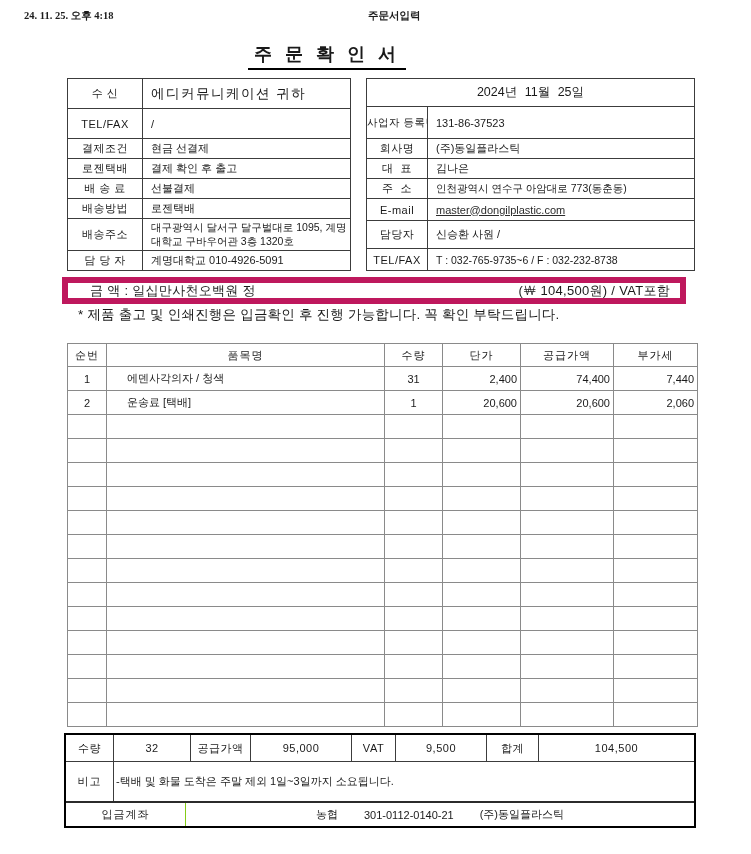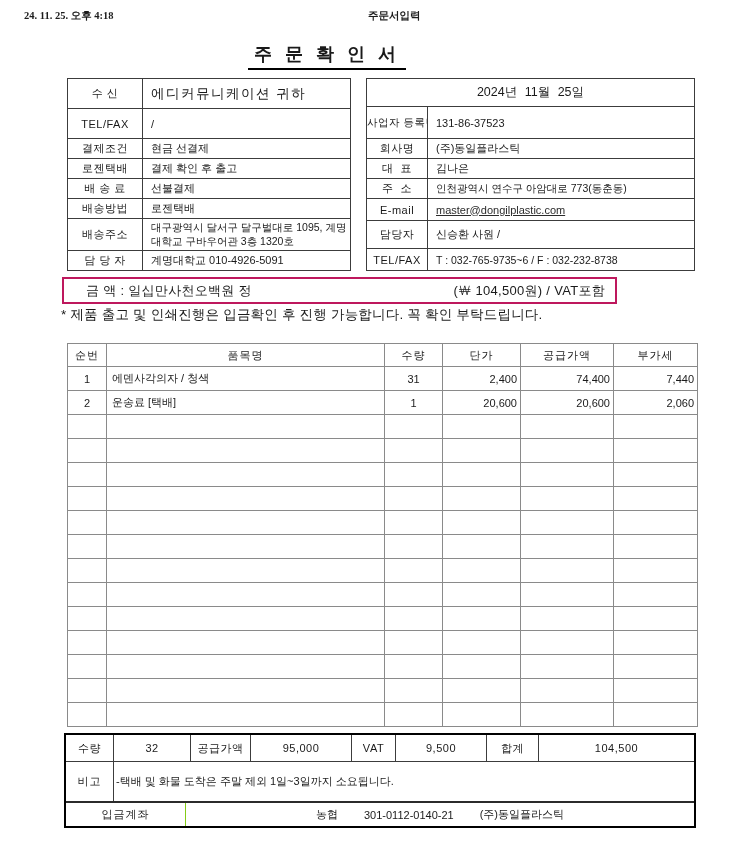--- a/index.html
+++ b/index.html
@@ -32,33 +32,33 @@
   tr.h30 { height:30px; } tr.h32 { height:32px; } tr.h28 { height:28px; }
   tr.h22 { height:22px; } tr.h20 { height:20px; }
   .recv-name { font-size:13.5px; letter-spacing:1.5px; }
   .date-cell { text-align:center; font-size:12.5px; word-spacing:4px; padding-left:0 !important; }
   .biznum-lbl { font-size:10.5px; line-height:1.2; letter-spacing:0; }
   .addr-val { font-size:10.5px; line-height:1.3; word-break:break-all; padding-right:3px; }
   a.email-link { color:#2b2b2b; text-decoration:underline; }
 
   
   .amount-box {
-    position:absolute; top:277px; left:62px; width:555px; height:27px;
-    border:2px solid #be185d; display:flex; align-items:center; justify-content:space-between;
+    position:absolute; top:277px; left:62px; width:624px; height:27px;
+    border:6px solid #be185d; display:flex; align-items:center; justify-content:space-between;
     padding:0 10px 0 22px; font-size:13px; letter-spacing:0.3px; white-space:pre;gap:20px;
   }
-  .notice { position:absolute; top:306px; left:61px; font-size:13.5px; letter-spacing:0.2px;text-align:center; }
+  .notice { position:absolute; top:306px; left:78px; font-size:13.5px; letter-spacing:0.2px;text-align:center; }
 
   
   table.items { position:absolute; top:343px; left:67px; width:630px; border-collapse:collapse; table-layout:fixed; }
   table.items th, table.items td { border:1px solid #8a8a8a; font-weight:400; overflow:hidden; white-space:nowrap; }
   table.items th { height:23px; text-align:center; letter-spacing:1px; }
   table.items td { height:24px; }
   td.c-no  { text-align:center; }
-  td.c-name{ text-align:left; padding-left:5px; }
+  td.c-name{ text-align:left; padding-left:20px; }
   td.c-qty { text-align:center; }
   td.c-num { text-align:right; padding-right:3px;margin-top:12px; }
 
   
   .summary-box { position:absolute; top:733px; left:64px; width:632px; border:2px solid #000; }
   .sum-row { display:flex; height:26px; }
   .scell { border-right:1px solid #3c3c3c; display:flex; align-items:center; justify-content:center; letter-spacing:0.5px; }
   .scell:last-child { border-right:none; flex:1; }
   .w48{width:48px;} .w77{width:77px;} .w60{width:60px;} .w101{width:101px;}
   .w44{width:44px;} .w91{width:91px;} .w52{width:52px;}

